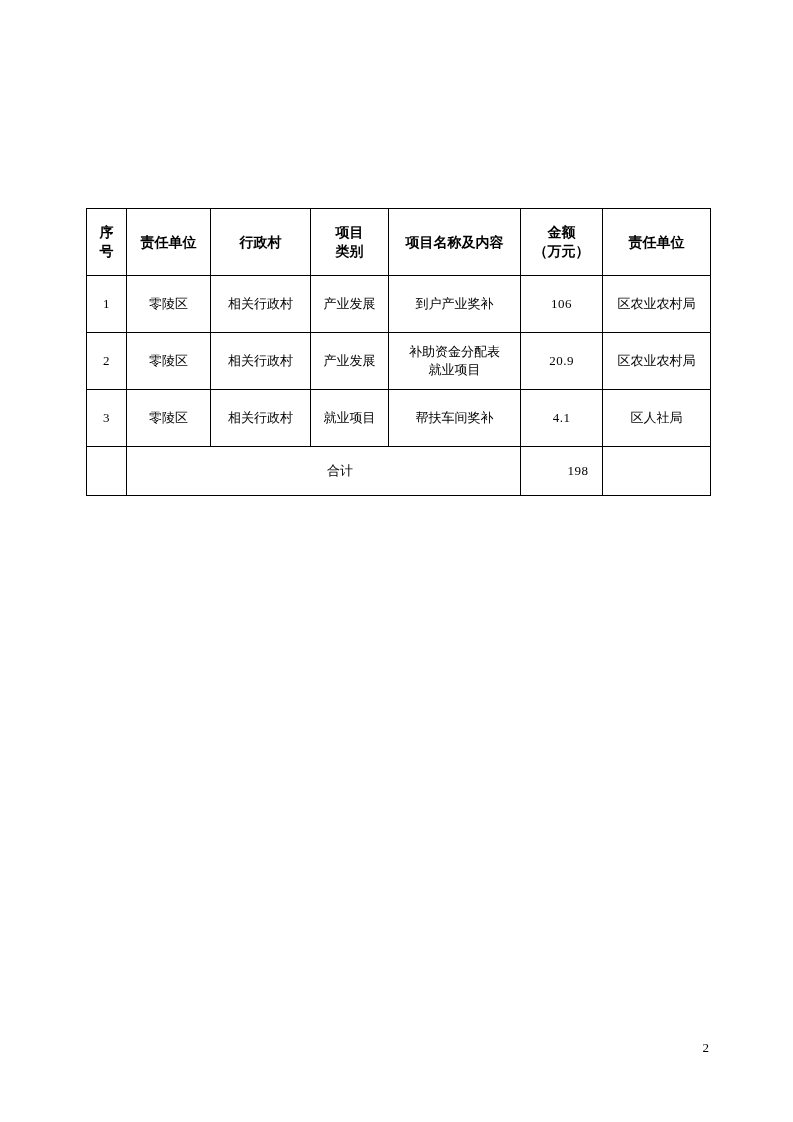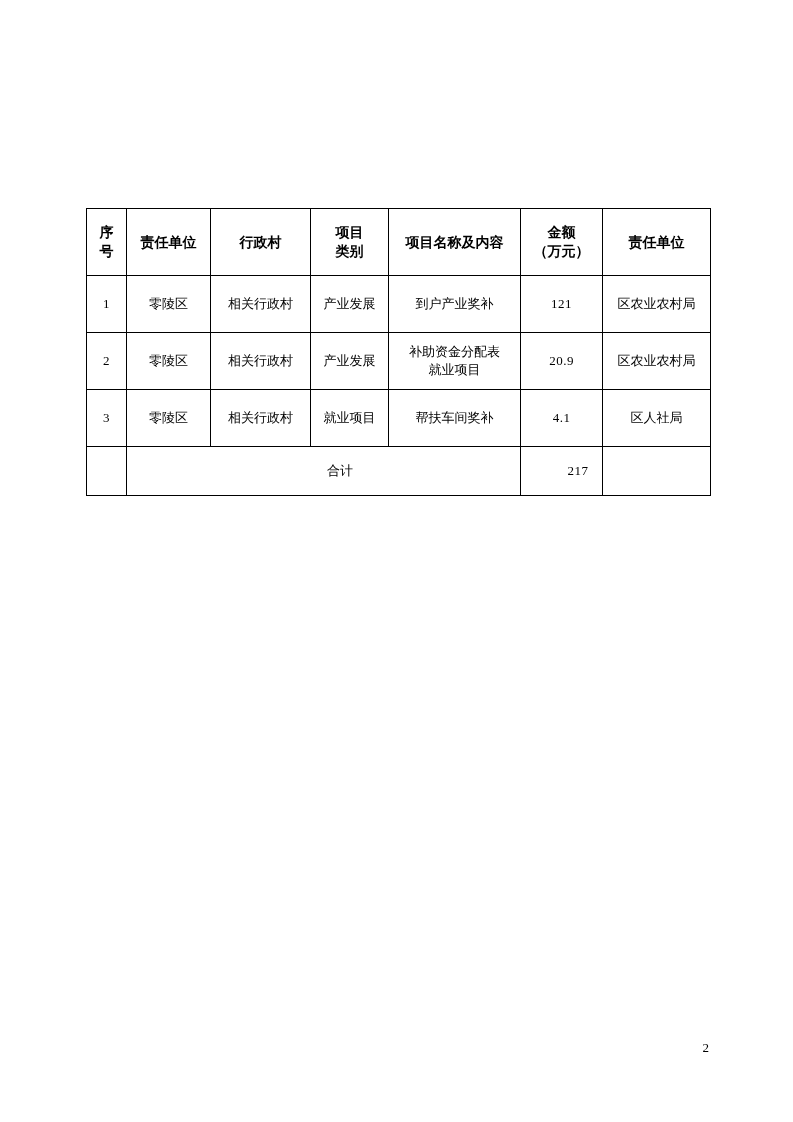--- a/index.html
+++ b/index.html
@@ -129,21 +129,21 @@
     </thead>
     <tbody>
       <tr>
         <td class="num">1</td>
         <td>零陵区</td>
         <td>相关行政村</td>
         <td>产业发展</td>
         <td class="two-line">
           <div>到户产业奖补</div>
         </td>
-        <td class="num">121</td>
+        <td class="num">106</td>
         <td>区农业农村局</td>
       </tr>
       <tr>
         <td class="num">2</td>
         <td>零陵区</td>
         <td>相关行政村</td>
         <td>产业发展</td>
         <td class="two-line">
           <div>补助资金分配表</div>
           <div>就业项目</div>
@@ -158,21 +158,21 @@
         <td>就业项目</td>
         <td class="two-line">
           <div>帮扶车间奖补</div>
         </td>
         <td class="num">4.1</td>
         <td>区人社局</td>
       </tr>
       <tr class="total-row">
         <td></td>
         <td colspan="4">合计</td>
-        <td class="num">217</td>
+        <td class="num">198</td>
         <td></td>
       </tr>
     </tbody>
   </table>
 
   <div class="page-number">2</div>
 
 </div>
 
 </body></html>

